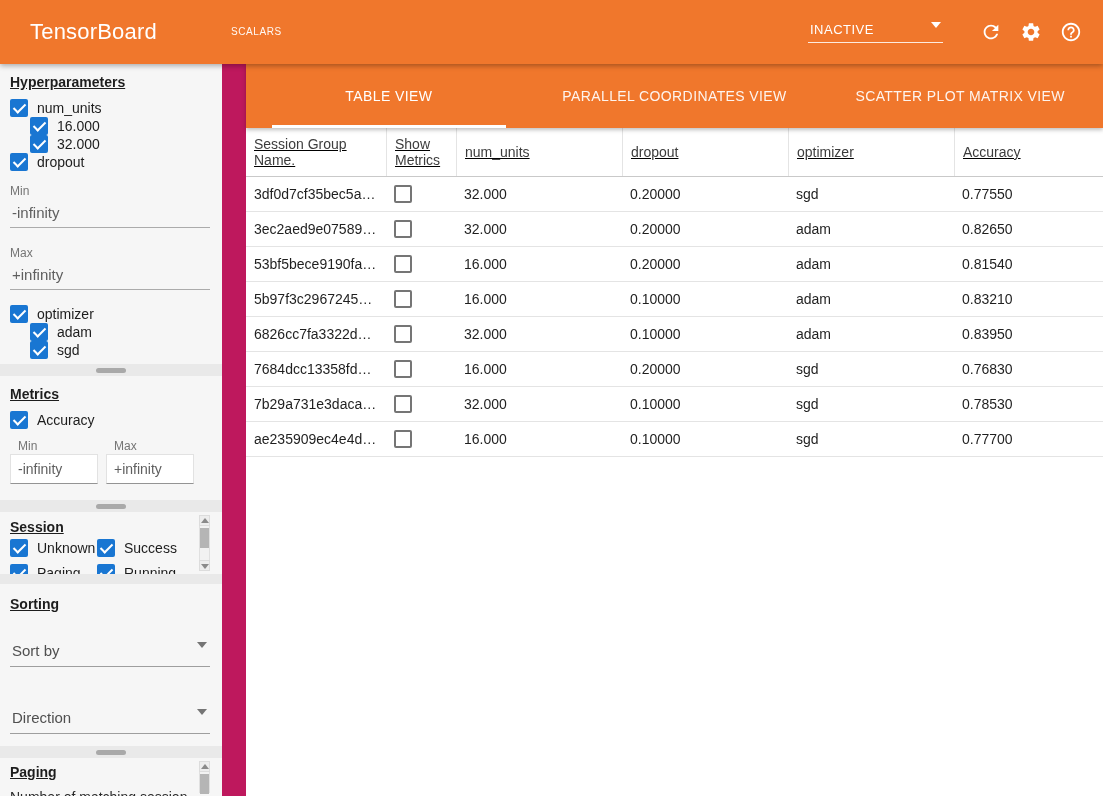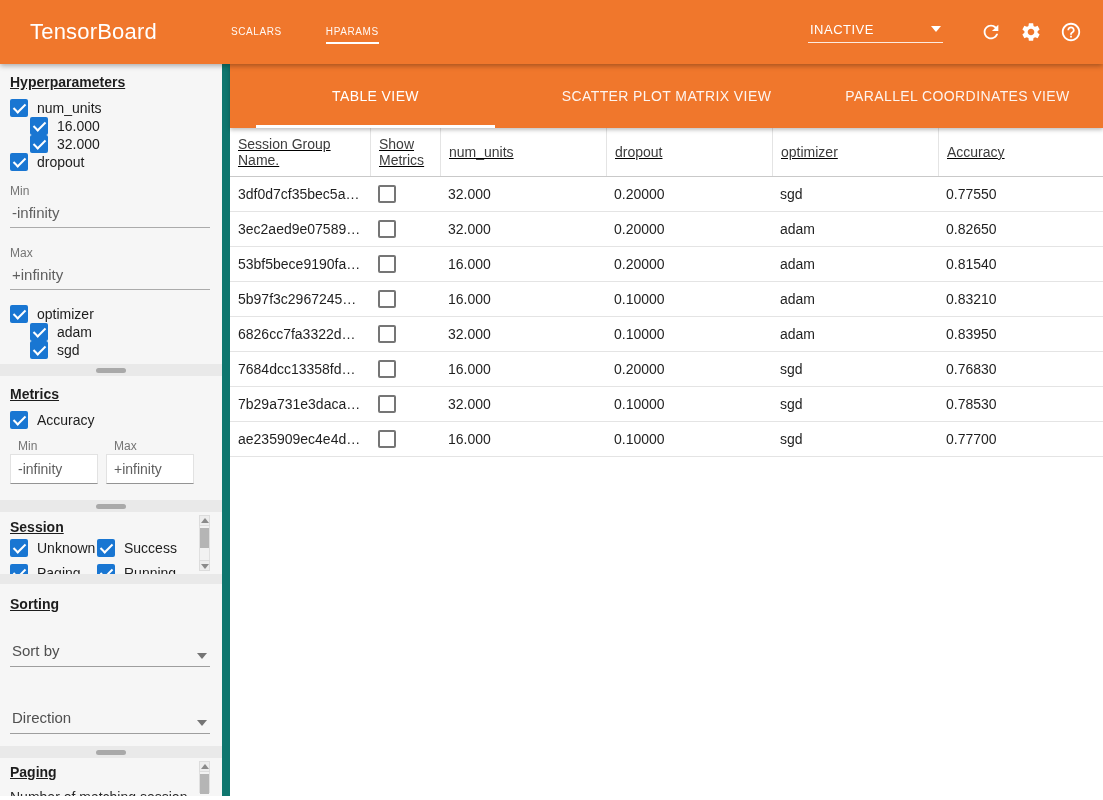--- a/index.html
+++ b/index.html
@@ -1,30 +1,30 @@
 <!DOCTYPE html>
 <html><head>
 <meta charset="utf-8">
 <title>TensorBoard</title>
 <style>
   * { margin:0; padding:0; box-sizing:border-box; }
   html,body { background:#fff; }
   body { font-family:"Liberation Sans", sans-serif; width:1103px; height:800px; overflow:hidden; }
-  .app { width:1103px; height:796px; display:flex; flex-direction:column; background:#0f766e; }
+  .app { width:1103px; height:796px; display:flex; flex-direction:column; background:#be185d; }
 
   
   .topbar { height:64px; background:#f0772c; color:#fff; display:flex; align-items:center;
             padding:0 20px 0 30px; box-shadow:0 2px 5px rgba(0,0,0,.3); position:relative; z-index:10; flex:none; }
   .tb-title { font-size:22px; font-weight:400; letter-spacing:.2px; }
   .top-tabs { display:flex; margin-left:52px; height:100%; }
   .top-tab { display:flex; align-items:center; padding:0 22px; font-size:10px; letter-spacing:.6px; cursor:pointer; color:rgba(255,255,255,.95); }
   .top-tab .top-tab-label { padding:6px 0 5px; border-bottom:2px solid transparent; }
   .top-tab.active .top-tab-label { border-bottom:2px solid #fff; }
   .topbar-right { margin-left:auto; display:flex; align-items:center; }
-  .reload-select { width:135px; display:flex; align-items:center; justify-content:space-between;
+  .reload-select { width:135px; display:flex; justify-content:space-between;
                    border-bottom:1px solid rgba(255,255,255,.85); padding:0 2px 5px 2px; font-size:13px;
                    letter-spacing:.5px; cursor:pointer; margin-right:20px; }
   .caret { width:0; height:0; border-left:5px solid transparent; border-right:5px solid transparent; border-top:6px solid currentColor; display:inline-block; }
   .icon-btn { width:24px; height:24px; margin-left:16px; cursor:pointer; display:inline-flex; align-items:center; justify-content:center; }
   .icon-btn svg { width:22px; height:22px; fill:#fff; }
 
   
   .body { flex:1; display:flex; min-height:0; }
   .sidebar { width:222px; flex:none; background:#e9e9e9; display:flex; flex-direction:column; }
   .panel { background:#f6f6f6; padding:10px 10px 6px 10px; overflow:hidden; position:relative; }
@@ -55,39 +55,39 @@
   .minmax-row { display:flex; gap:8px; margin-top:10px; }
   .mfield { width:88px; }
   .box-input { width:88px; background:#fff; border:1px solid #e2e2e2; border-bottom:1px solid #949494;
                font-family:"Liberation Sans", sans-serif; font-size:14px; color:#4a4a4a; padding:6px 7px; outline:none; }
   .box-input::placeholder { color:#5f5f5f; opacity:1; }
 
   
   .status-grid { display:grid; grid-template-columns:87px 87px; row-gap:7px; margin-top:4px; }
 
   
-  .select { width:200px; display:flex; align-items:flex-end; justify-content:space-between;
+  .select { width:200px; display:flex; align-items:flex-start; justify-content:space-between;
             border-bottom:1px solid #9e9e9e; padding:3px 3px 7px 2px; font-size:15px; color:#4f4f4f; cursor:pointer;gap:48px; }
   .select .caret { color:#757575; }
   .sorting-panel .select.first { margin-top:27px; }
   .sorting-panel .select.second { margin-top:39px; }
 
   
   .paging-text { font-size:14px; color:#2a2a2a; margin-top:9px; line-height:17px; width:190px; }
 
   
   .mini-scrollbar { position:absolute; right:12px; top:3px; bottom:3px; width:11px; display:flex; flex-direction:column; }
   .sb-arrow { height:11px; flex:none; position:relative; background:#ededed; border:1px solid #dcdcdc; }
   .sb-arrow.up::after { content:""; position:absolute; left:1px; top:2px; border-left:4px solid transparent; border-right:4px solid transparent; border-bottom:5px solid #8a8a8a; }
   .sb-arrow.down::after { content:""; position:absolute; left:1px; top:3px; border-left:4px solid transparent; border-right:4px solid transparent; border-top:5px solid #8a8a8a; }
   .sb-track { flex:1; background:#f2f2f2; border-left:1px solid #e0e0e0; border-right:1px solid #e0e0e0; position:relative; }
   .sb-thumb { position:absolute; left:0; top:2px; width:100%; height:20px; background:#b5b5b5; }
 
   
-  .content { flex:1; margin-left:8px; display:flex; flex-direction:column; background:#fff; min-width:0; }
+  .content { flex:1; margin-left:24px; display:flex; flex-direction:column; background:#fff; min-width:0; }
   .view-tabs { height:64px; flex:none; background:#f0772c; display:flex; box-shadow:0 2px 4px rgba(0,0,0,.25); position:relative; z-index:5; }
   .view-tab { flex:1; display:flex; align-items:center; justify-content:center; color:rgba(255,255,255,.92);
               font-size:14px; letter-spacing:.4px; cursor:pointer; position:relative; }
   .view-tab.active { color:#fff; }
   .view-tab.active::after { content:""; position:absolute; left:26px; right:26px; bottom:0; height:3px; background:#fff; }
 
   .grid-cols { display:grid; grid-template-columns:140px 70px 166px 166px 166px 1fr; }
   .thead { min-height:49px; border-bottom:1px solid #c9c9c9;text-decoration:underline; }
   .th { font-size:14px; color:#3c3c3c; padding:7px 8px; display:flex; align-items:center; height:100%; cursor:pointer; }
   .th + .th { border-left:1px solid #e4e4e4; }
@@ -98,23 +98,20 @@
 </head>
 <body>
 
 <div class="app">
 
   <header class="topbar">
     <div class="tb-title">TensorBoard</div>
     <nav class="top-tabs">
       <div class="top-tab">
         <span class="top-tab-label">SCALARS</span>
-      </div>
-      <div class="top-tab active">
-        <span class="top-tab-label">HPARAMS</span>
       </div>
     </nav>
     <div class="topbar-right">
       <div class="reload-select">
         <span>INACTIVE</span>
         <span class="caret"></span>
       </div>
       <span class="icon-btn">
         <svg viewBox="0 0 24 24">
             <path d="M17.65 6.35C16.2 4.9 14.21 4 12 4c-4.42 0-7.99 3.58-7.99 8s3.57 8 7.99 8c3.73 0 6.84-2.55 7.73-6h-2.08c-.82 2.33-3.04 4-5.65 4-3.31 0-6-2.69-6-6s2.69-6 6-6c1.66 0 3.14.69 4.22 1.78L13 11h7V4l-2.35 2.35z"></path>
@@ -260,22 +257,22 @@
             </div>
         </div>
       </section>
 
     </aside>
 
     <main class="content">
 
       <div class="view-tabs">
         <div class="view-tab active">TABLE VIEW</div>
+        <div class="view-tab">PARALLEL COORDINATES VIEW</div>
         <div class="view-tab">SCATTER PLOT MATRIX VIEW</div>
-        <div class="view-tab">PARALLEL COORDINATES VIEW</div>
       </div>
 
       <div class="table">
         <div class="thead grid-cols">
           <div class="th">Session Group Name.</div>
           <div class="th">Show Metrics</div>
           <div class="th">num_units</div>
           <div class="th">dropout</div>
           <div class="th">optimizer</div>
           <div class="th">Accuracy</div>

